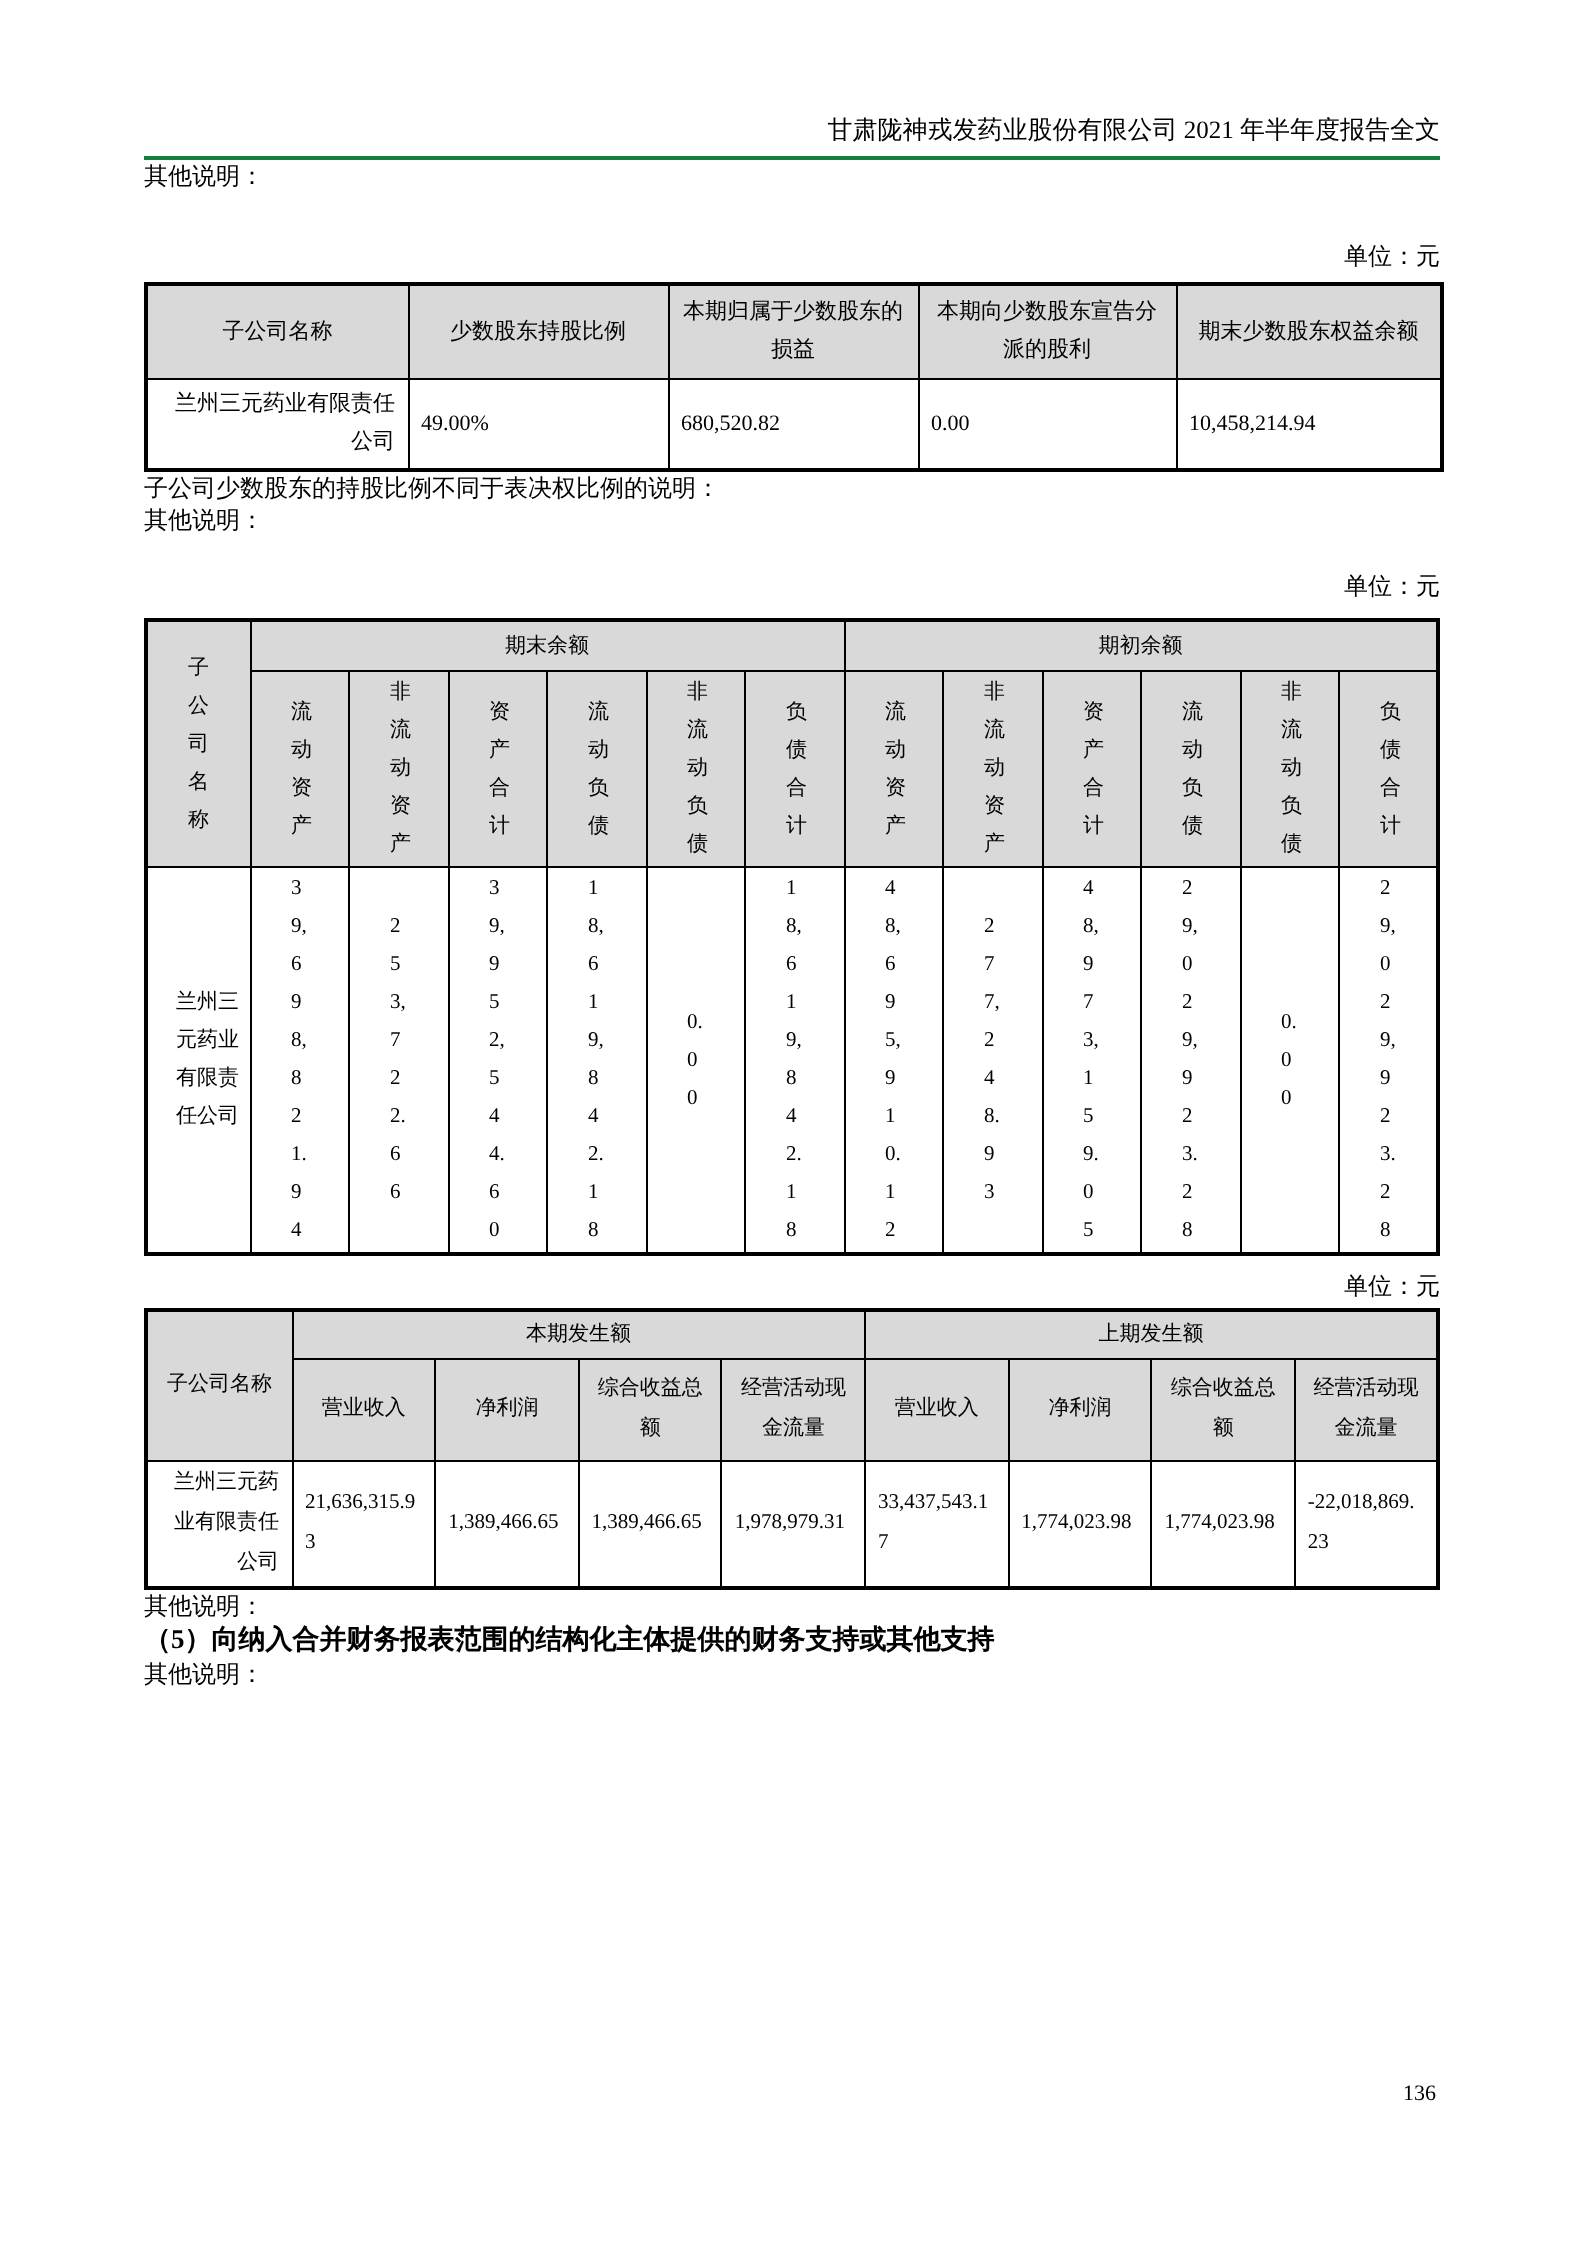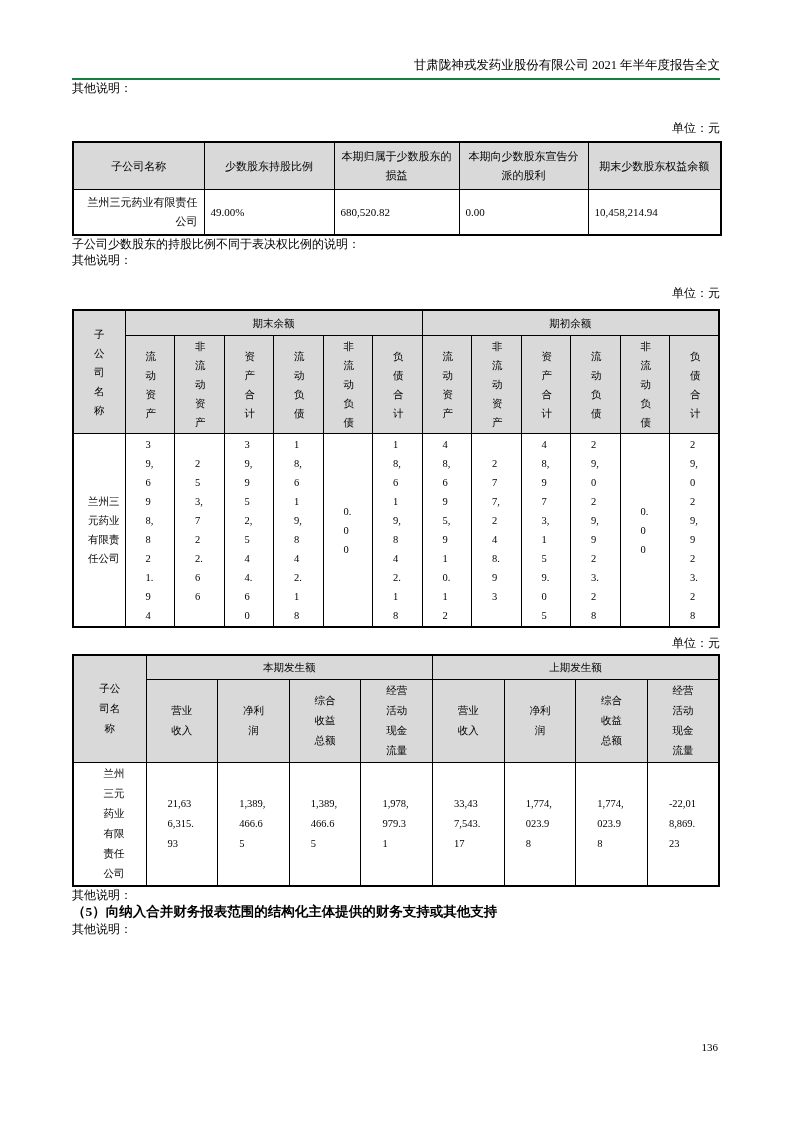--- a/index.html
+++ b/index.html
@@ -79,21 +79,21 @@
   .t1 tr.drow td { height: 40px; }
 
   
   .t2 td { font-size: 10.5px; line-height: 19px; padding: 1px 20px; }
   .t2 td.name { padding: 1px 5px; }
   .t2 tr.hrow1 td { height: 22px; }
   .t2 tr.hrow2 td { height: 50px; font-family: Liberation Serif, serif; }
   .t2 tr.drow  td { height: 78px; }
 
   
-  .t3 td { font-size: 10.5px; line-height: 20px; padding: 1px 21px; }
+  .t3 td { font-size: 10.5px; line-height: 20px; padding: 1px 6px; }
   .t3 tr.hrow1 td { height: 21px; }
   .t3 tr.hrow2 td { height: 48px; }
   .t3 tr.drow  td { height: 58px; }
 
   .page-number {
     position: absolute;
     top: 1041px;
     right: 75px;
     font-size: 11px;
   }

